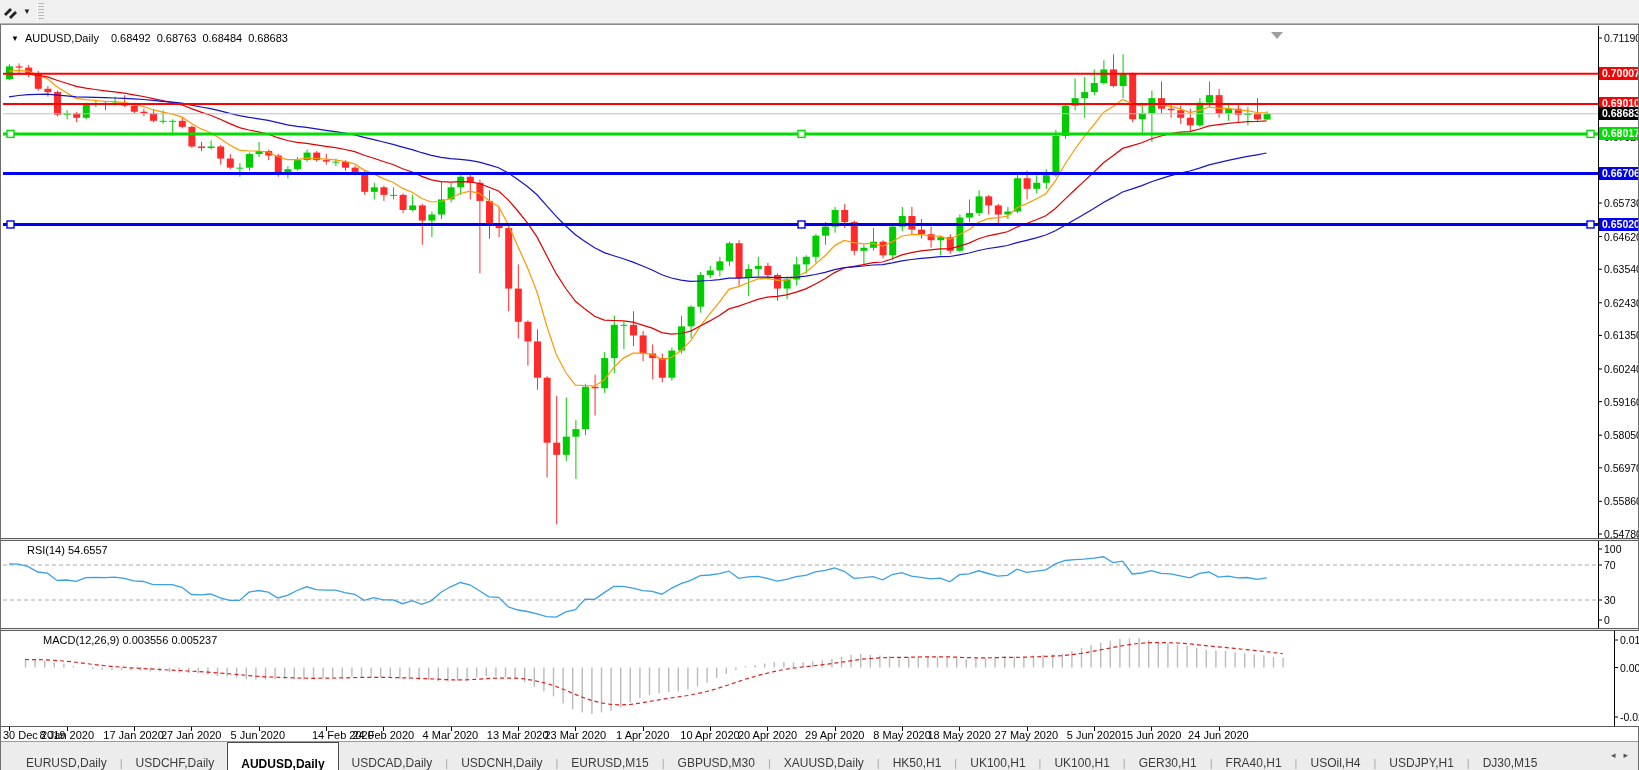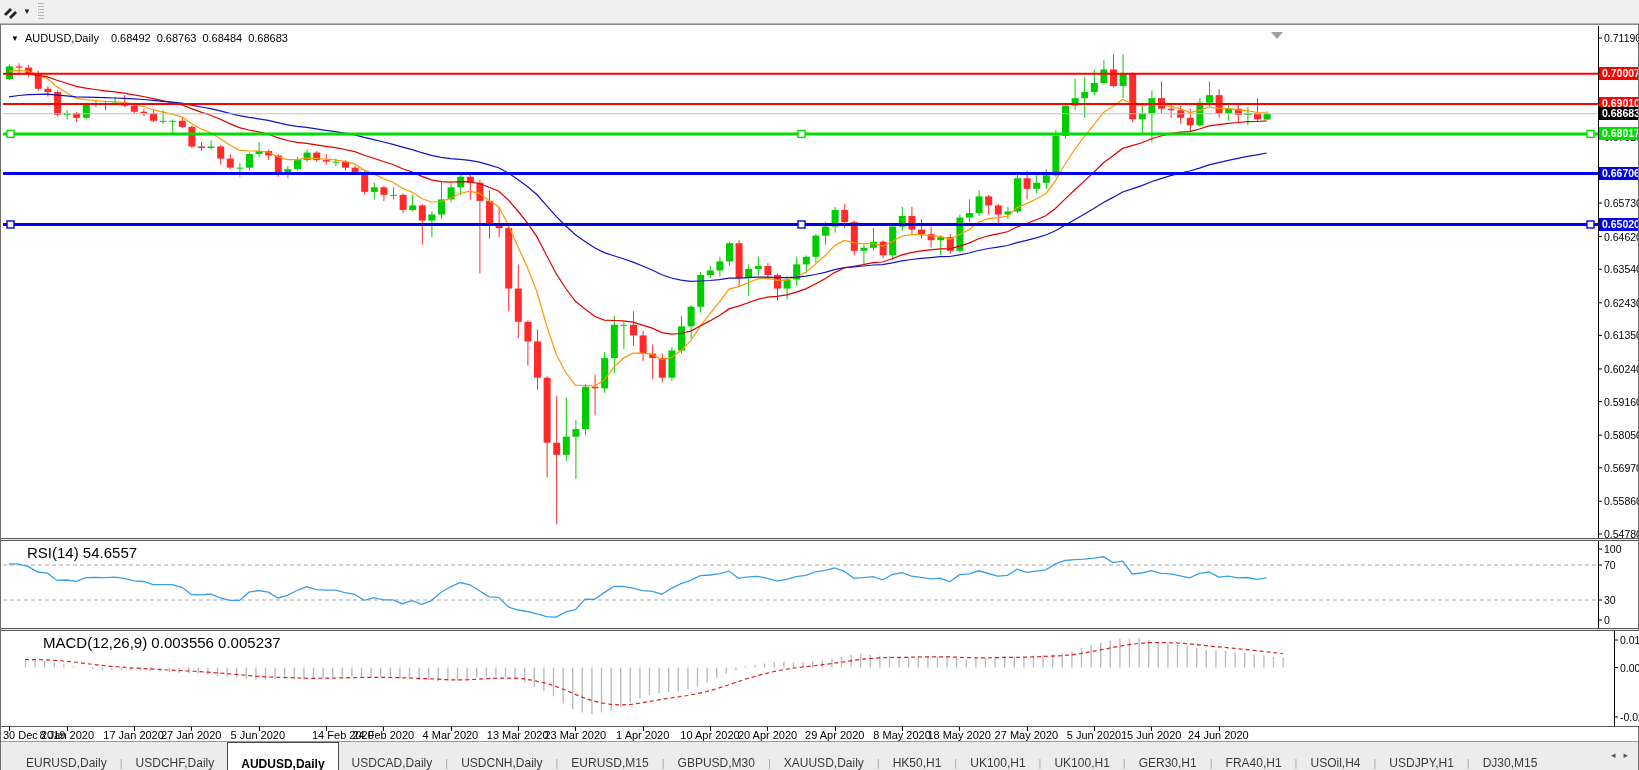--- a/index.html
+++ b/index.html
@@ -30,21 +30,21 @@
     border-top:1px solid #9a9a9a; display:flex; align-items:stretch; }
   #tab-list { display:flex; align-items:stretch; padding-left:12px; }
   .tab { display:flex; align-items:center; padding:0 13px; font-size:12px; color:#3c3c3c; cursor:pointer; white-space:nowrap; }
   .tab.active { background:#ffffff; border:1px solid #4a4a4a; border-bottom:none; font-weight:bold; color:#000; }
   .tabsep { display:flex; align-items:center; color:#a8a8a8; font-size:11px; }
   .tab-arrows { position:absolute; right:10px; top:0; height:26px; display:flex; align-items:center; gap:8px; }
   .tab-arrow { font-size:9px; color:#555; cursor:pointer; }
   #chart-title { position:absolute; left:10px; top:6px; font-size:11px; color:#000; display:flex; gap:6px; align-items:center; z-index:5; }
   #chart-title .tri { font-size:8px; }
   #chart-title .ohlc { margin-left:6px; display:flex; gap:6px; }
-  .ind-label { position:absolute; left:10px; top:3px; font-size:15px; color:#000; z-index:5;padding-left:16px; }
+  .ind-label { position:absolute; left:10px; top:3px; font-size:11px; color:#000; z-index:5;padding-left:16px; }
   .ytick { position:absolute; left:1603px; font-size:10.5px; color:#000; z-index:2; white-space:nowrap; }
   .ptag { position:absolute; left:1598px; height:13px; min-width:41px; padding:0 2px 0 3px; font-size:10.5px;
     font-weight:bold; color:#fff; line-height:13px; z-index:3; white-space:nowrap; }
   .dlabel { position:absolute; top:2px; font-size:11px; color:#000; white-space:nowrap; }
   .dtick { position:absolute; top:0; width:1px; height:4px; background:#000; }
   svg { position:absolute; left:0; top:0; }
 </style>
 </head>
 <body>
 

